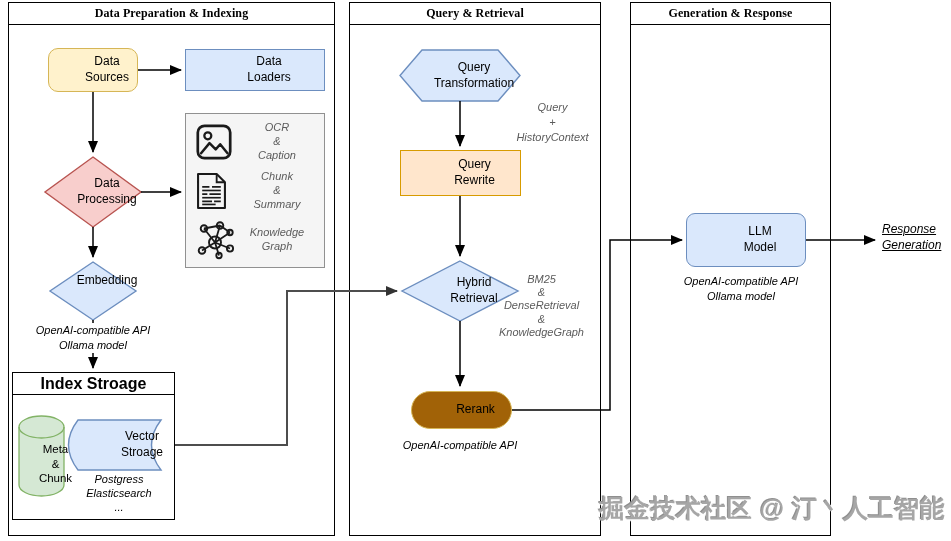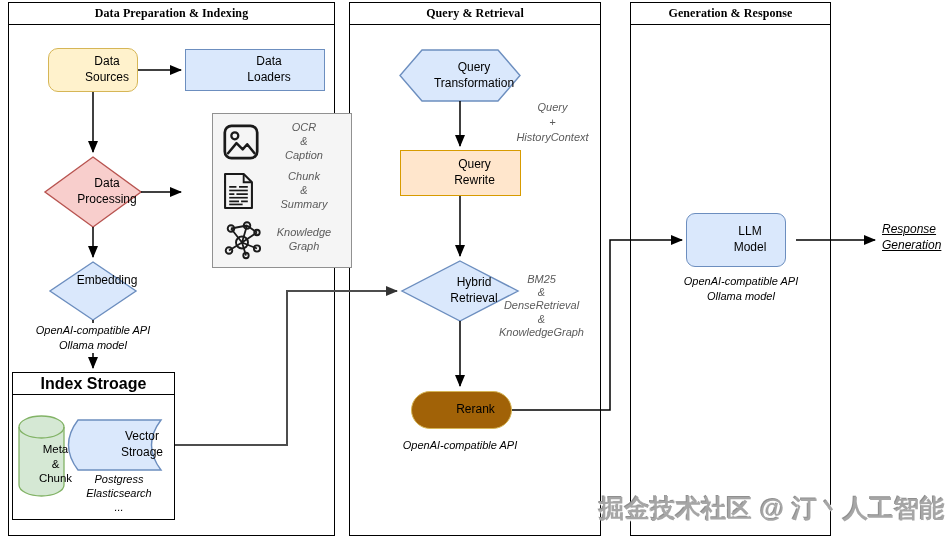--- a/index.html
+++ b/index.html
@@ -11,23 +11,23 @@
   .c3{left:630px;width:201px;}
   .container-title{height:21px;border-bottom:1.6px solid #000;display:flex;align-items:center;justify-content:center;
          font-weight:bold;font-size:12px;letter-spacing:.1px;font-family:Liberation Serif, serif;}
   .overlay{position:absolute;left:0;top:0;z-index:2;}
   .node,.shape-label{position:absolute;z-index:3;display:flex;align-items:center;justify-content:center;
          text-align:center;font-size:12px;line-height:1.3;white-space:pre-line;box-sizing:border-box;padding-left:28px;}
   .n-data-sources{left:48px;top:48px;width:90px;height:44px;background:#fff2cc;border:1.4px solid #d6b656;border-radius:10px;}
   .n-data-loaders{left:185px;top:49px;width:140px;height:42px;background:#dae8fc;border:1.4px solid #6c8ebf;}
   .n-query-rewrite{left:400px;top:150px;width:121px;height:46px;background:#ffe6cc;border:1.4px solid #d79b00;}
   .n-rerank{left:411px;top:391px;width:101px;height:38px;background:#a16207;border:1.4px solid #d6b656;border-radius:19px;}
-  .n-llm{left:686px;top:213px;width:100px;height:54px;background:#dae8fc;border:1.4px solid #6c8ebf;border-radius:9px;}
+  .n-llm{left:686px;top:213px;width:120px;height:54px;background:#dae8fc;border:1.4px solid #6c8ebf;border-radius:9px;}
   .panel{position:absolute;left:185px;top:113px;width:140px;height:155px;background:#f5f5f5;border:1.4px solid #919191;
-         z-index:3;box-sizing:border-box;display:flex;flex-direction:column;justify-content:space-between;padding:7px 6px 7px 10px;margin-left:27px;}
+         z-index:3;box-sizing:border-box;display:flex;flex-direction:column;justify-content:space-between;padding:7px 6px 7px 10px;}
   .panel-row{display:flex;align-items:center;}
   .picon{width:40px;display:flex;align-items:center;justify-content:flex-start;}
   .plabel{flex:1;text-align:center;font-size:11px;font-style:italic;color:#5b5b5b;white-space:pre-line;line-height:1.25;}
   .note{position:absolute;z-index:4;font-style:italic;font-size:11px;text-align:center;white-space:pre-line;line-height:1.35;}
   .note.black{color:#000;}
   .note.gray{color:#5b5b5b;}
   .note.bgw{background:#fff;}
   .index-box{position:absolute;left:12px;top:372px;width:163px;height:148px;border:1.5px solid #000;background:#fff;
          z-index:3;box-sizing:border-box;}
   .index-title{height:21px;border-bottom:1.5px solid #000;display:flex;align-items:center;justify-content:center;

